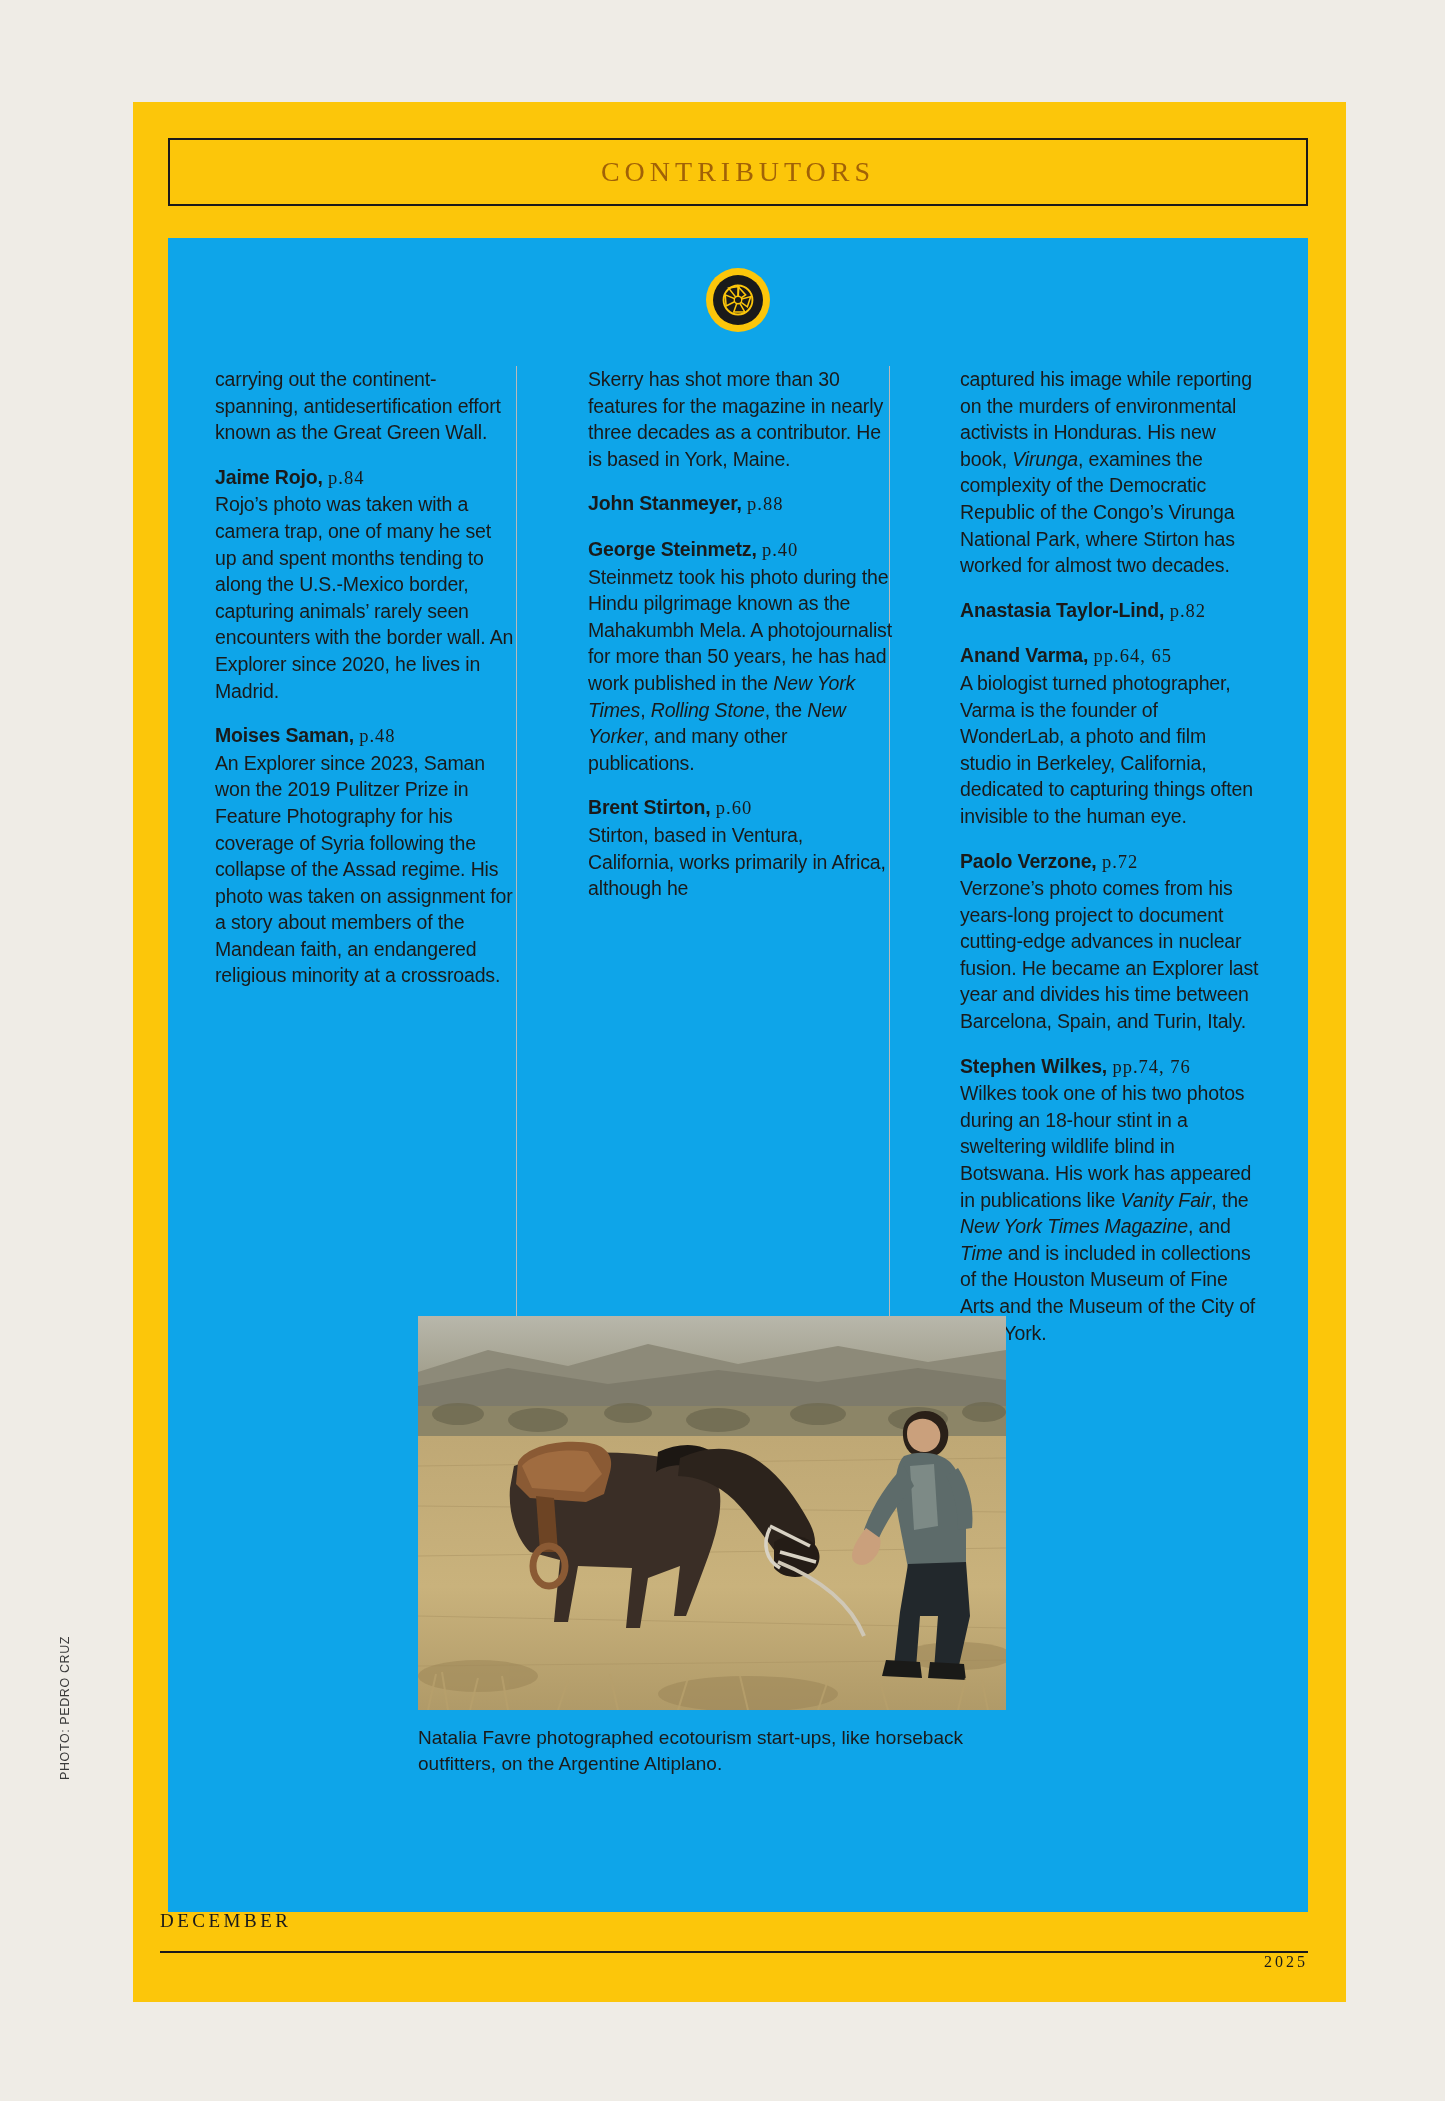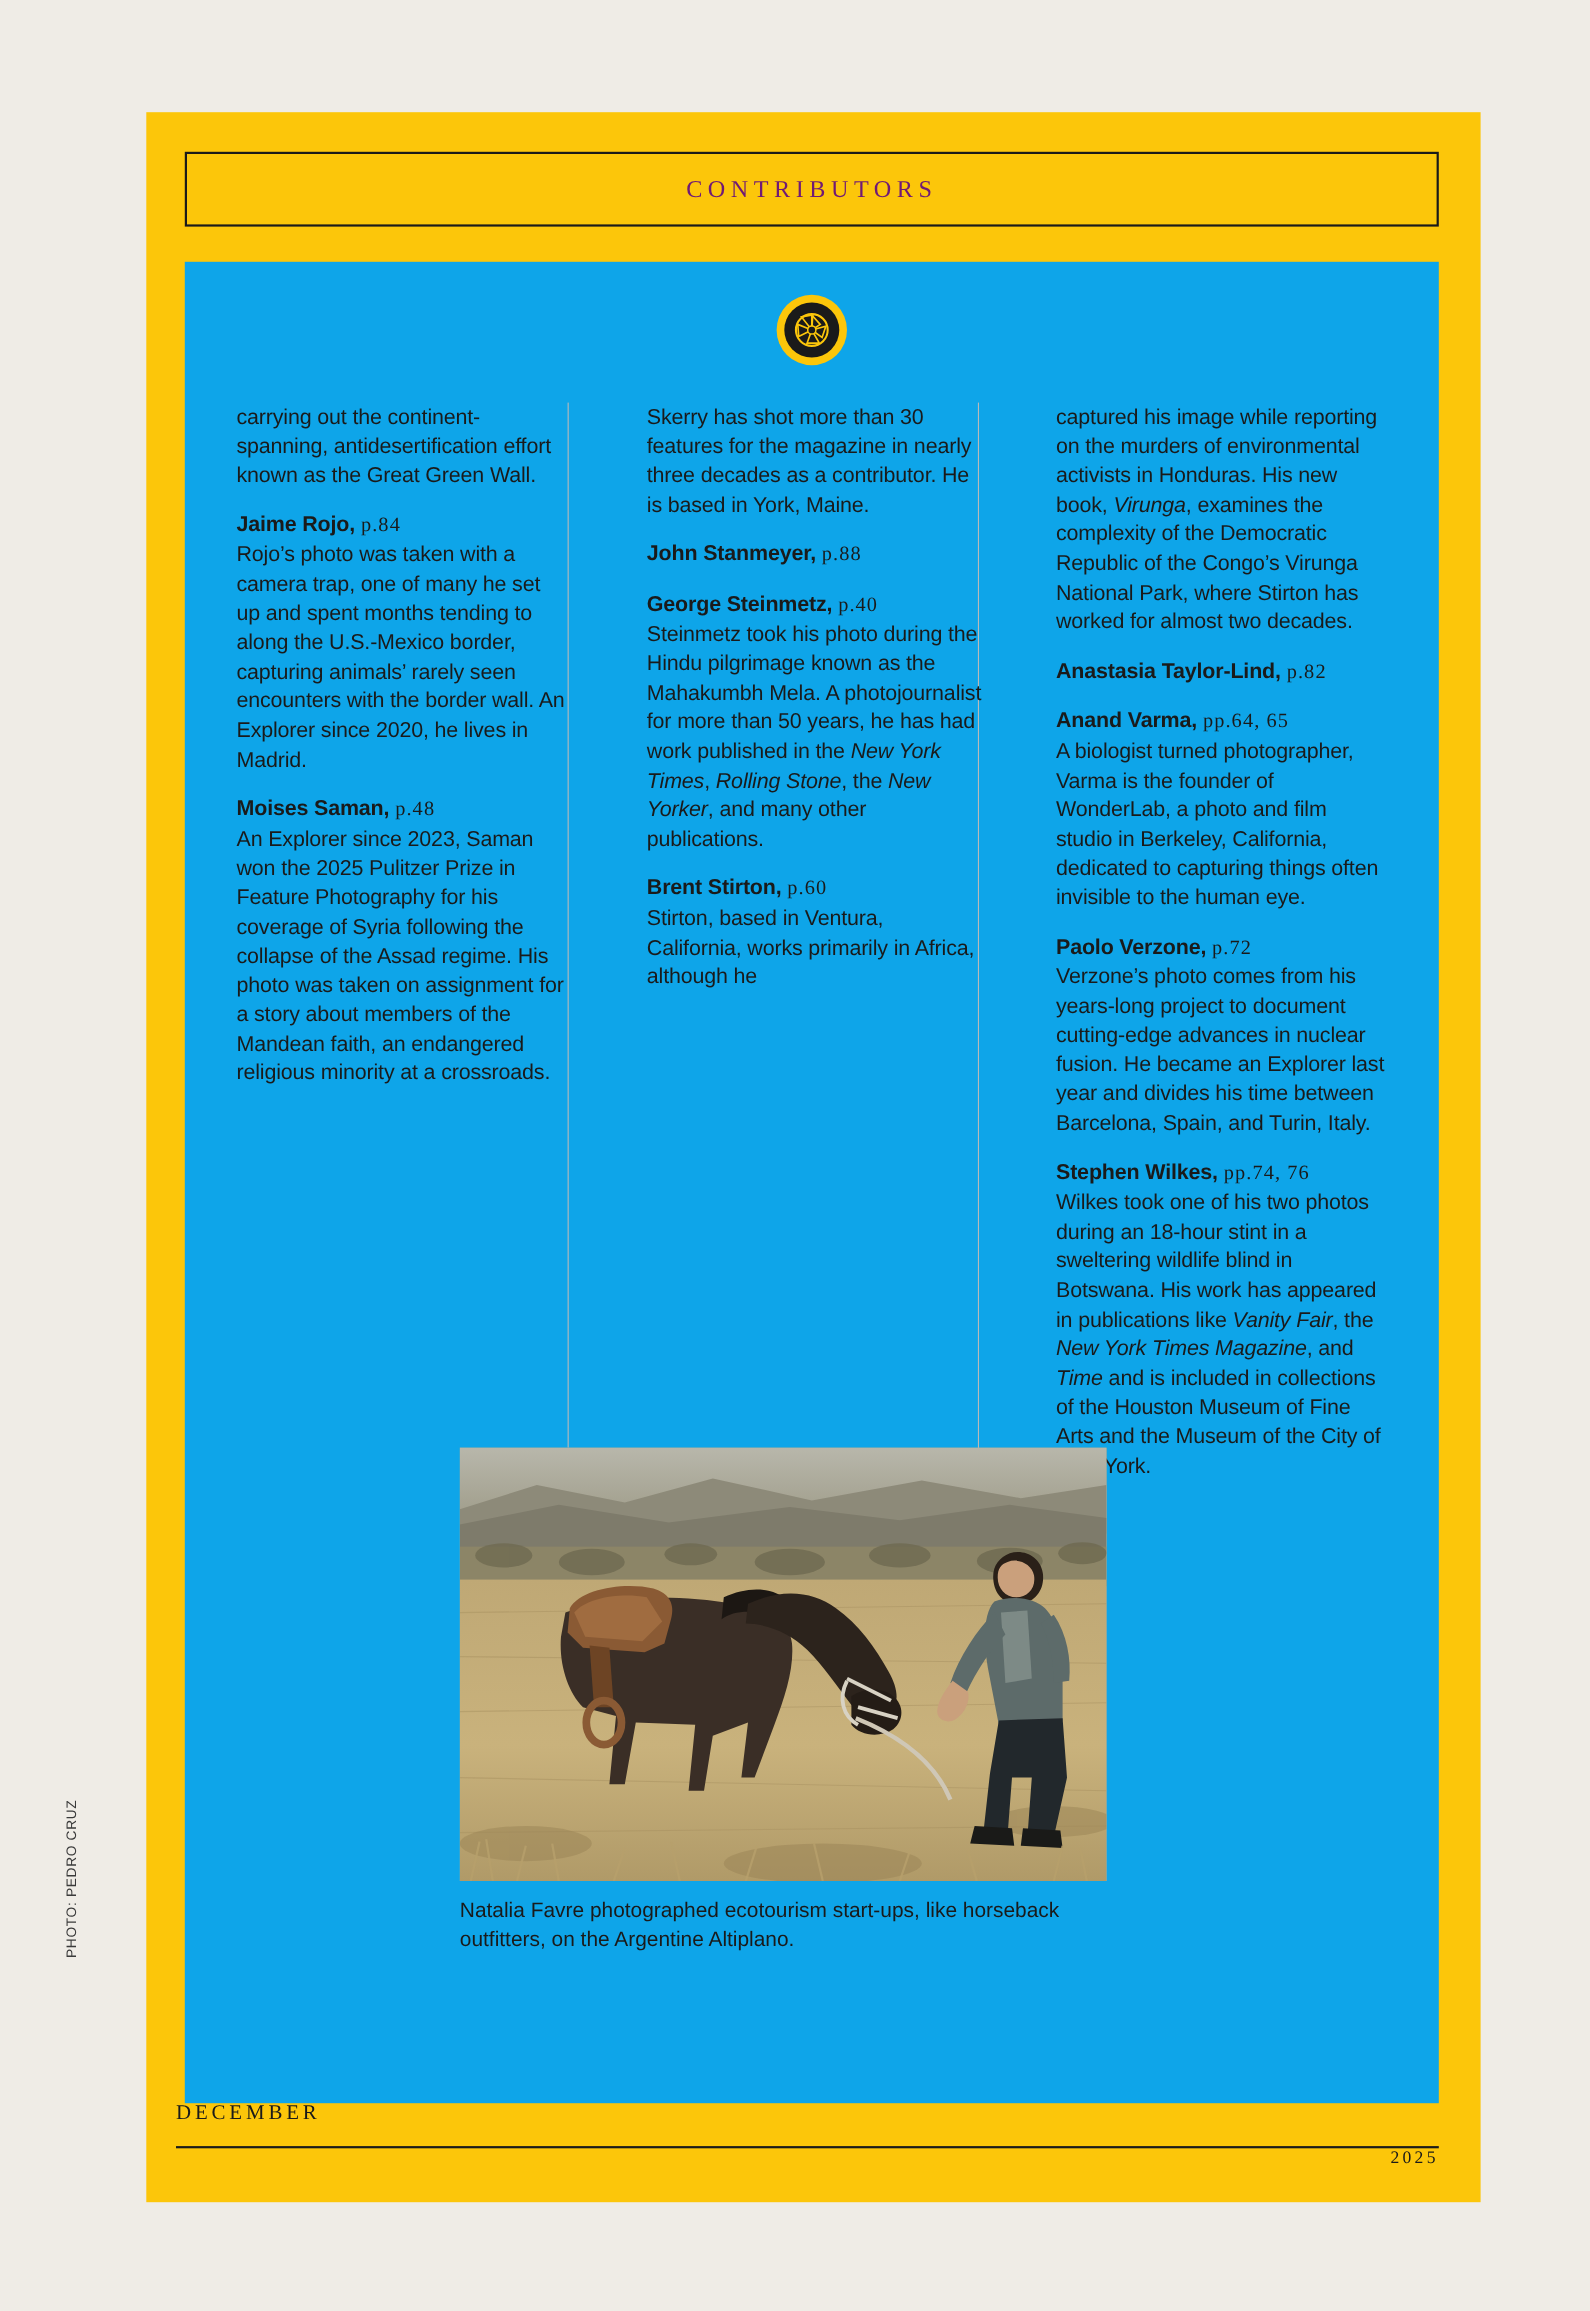--- a/index.html
+++ b/index.html
@@ -37,23 +37,23 @@
     width: 1140px;
     height: 68px;
     border: 2px solid #1a1a1a;
     box-sizing: border-box;
     display: flex;
     align-items: center;
     justify-content: center;
   }
   .header-title {
     font-family: "Liberation Serif", serif;
-    font-size: 22px;
+    font-size: 28px;
     letter-spacing: 5px;
-    color: #701a75;
+    color: #a16207;
     font-weight: 400;
   }
   
   .content-panel {
     position: absolute;
     left: 168px;
     top: 238px;
     width: 1140px;
     height: 1674px;
     background: #0ea5e9;
@@ -233,21 +233,21 @@
           <span>carrying out the continent-spanning, antidesertification effort known as the Great Green Wall.</span>
         </p>
         <p class="para">
           <span class="name">Jaime Rojo,</span>
           <span class="pages">p.84</span><br>
           <span>Rojo’s photo was taken with a camera trap, one of many he set up and spent months tending to along the U.S.-Mexico border, capturing animals’ rarely seen encounters with the border wall. An Explorer since 2020, he lives in Madrid.</span>
         </p>
         <p class="para">
           <span class="name">Moises Saman,</span>
           <span class="pages">p.48</span><br>
-          <span>An Explorer since 2023, Saman won the 2025 Pulitzer Prize in Feature Photography for his coverage of Syria following the collapse of the Assad regime. His photo was taken on assignment for a story about members of the Mandean faith, an endangered religious minority at a crossroads.</span>
+          <span>An Explorer since 2023, Saman won the 2019 Pulitzer Prize in Feature Photography for his coverage of Syria following the collapse of the Assad regime. His photo was taken on assignment for a story about members of the Mandean faith, an endangered religious minority at a crossroads.</span>
         </p>
       </div>
 
       <div class="col col2">
         <p class="para">
           <span>Skerry has shot more than 30 features for the magazine in nearly three decades as a contributor. He is based in York, Maine.</span>
         </p>
         <p class="para">
           <span class="name">John Stanmeyer,</span>
           <span class="pages">p.88</span><br>

